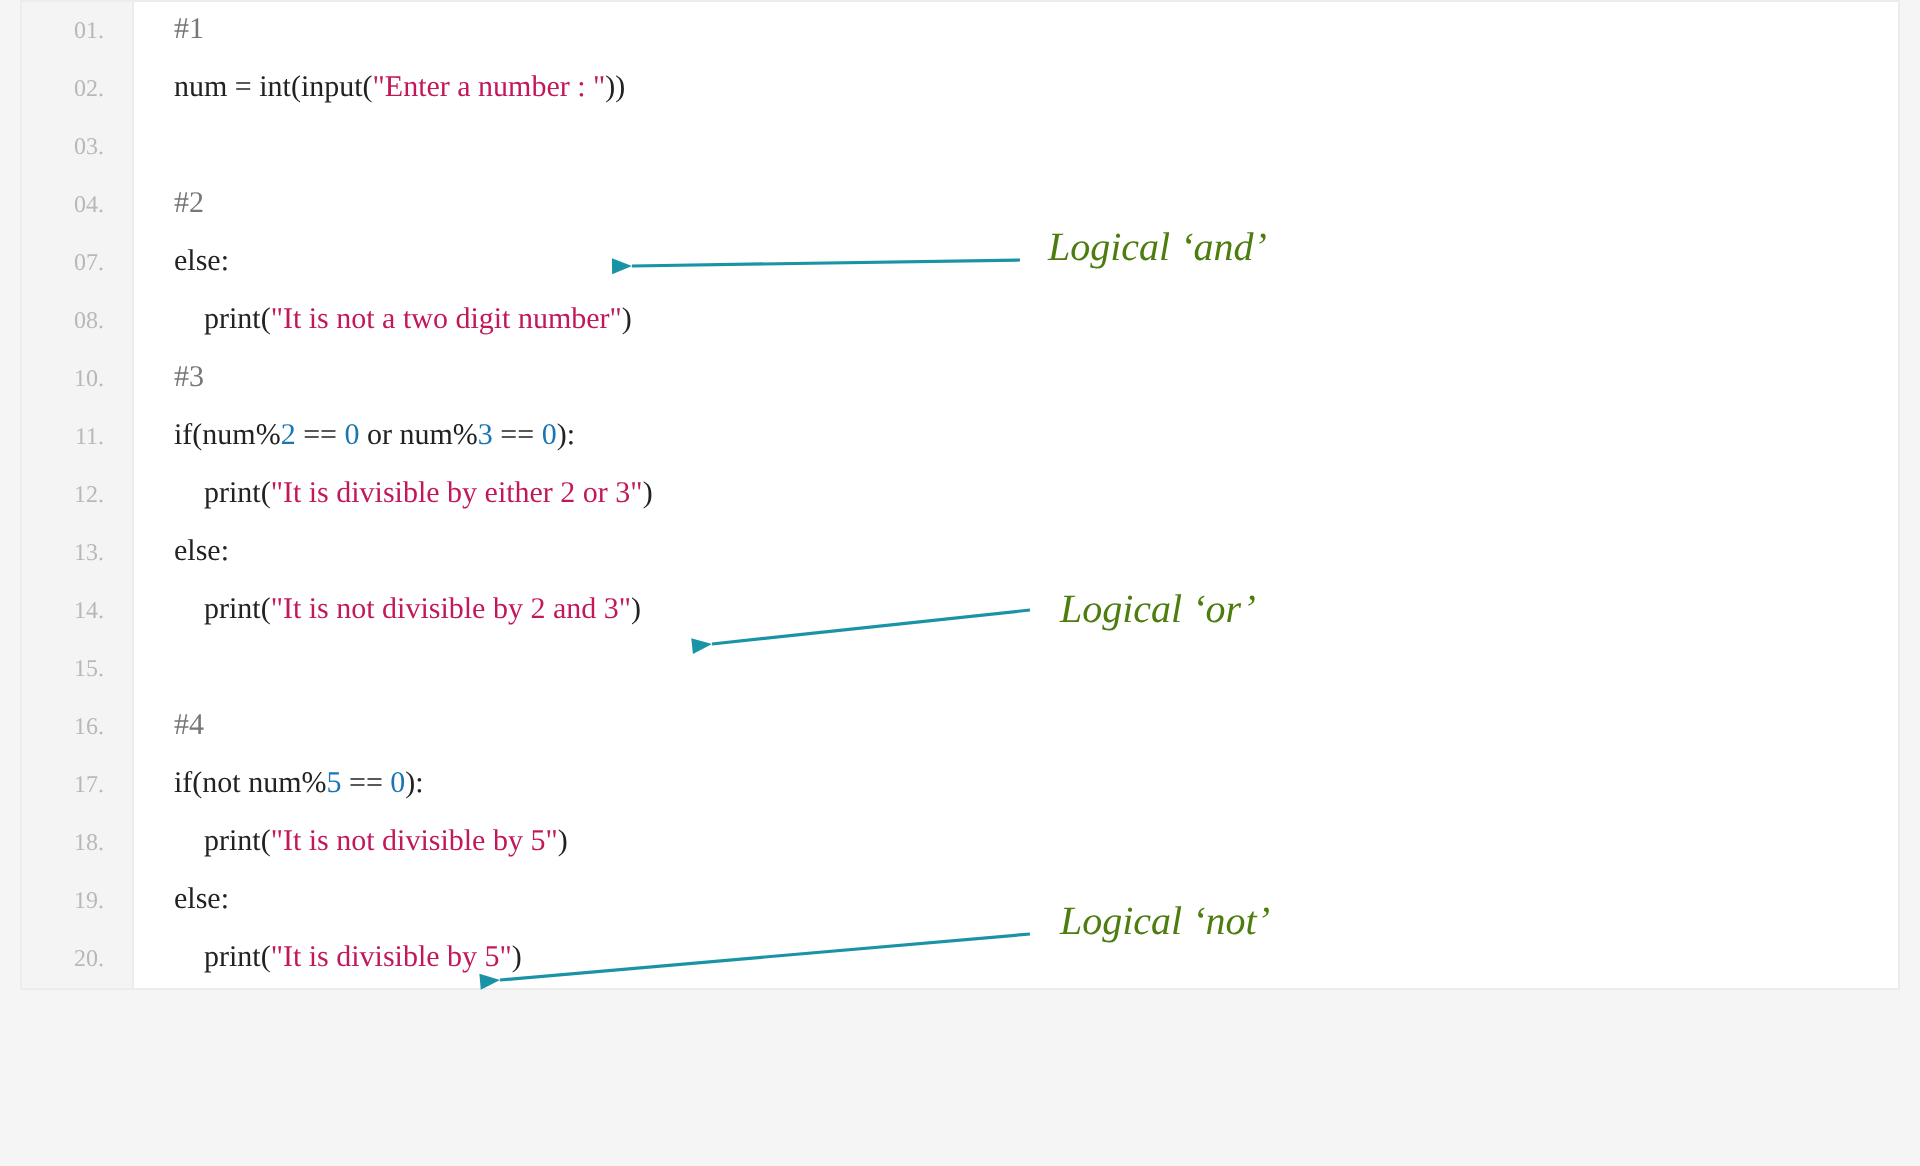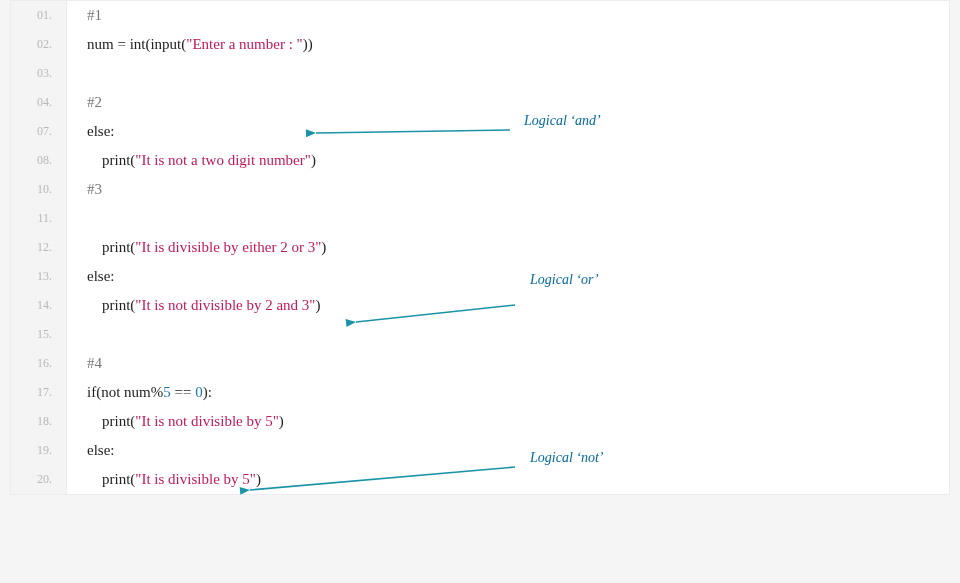--- a/index.html
+++ b/index.html
@@ -50,22 +50,22 @@
     font-family: Georgia, 'Times New Roman', serif;
     color: #222;
   }
   .cm { color: #777; }
   .st { color: #c2185b; } 
   .nm { color: #1976b2; }
   .annot {
     position: absolute;
     font-family: 'Comic Sans MS', 'Segoe Script', cursive;
     font-style: italic;
-    color: #0369a1;
-    font-size: 14px;
+    color: #4d7c0f;
+    font-size: 20px;
     pointer-events: none;
   }
   .arrow {
     position: absolute;
     pointer-events: none;
   }
   .arrow line, .arrow polyline {
     stroke: #1a93a6;
     stroke-width: 1.6;
     fill: none;
@@ -102,20 +102,21 @@
       <div class="line">
         <div class="gutter">08.</div>
         <div class="content"><span>    print(</span><span class="st">"It is not a two digit number"</span><span>)</span></div>
       </div>
       <div class="line">
         <div class="gutter">10.</div>
         <div class="content"><span class="cm">#3</span></div>
       </div>
       <div class="line">
         <div class="gutter">11.</div>
+        <div class="content"><span>if(num%</span><span class="nm">2</span><span> == </span><span class="nm">0</span><span> or num%</span><span class="nm">3</span><span> == </span><span class="nm">0</span><span>):</span></div>
       </div>
       <div class="line">
         <div class="gutter">12.</div>
         <div class="content"><span>    print(</span><span class="st">"It is divisible by either 2 or 3"</span><span>)</span></div>
       </div>
       <div class="line">
         <div class="gutter">13.</div>
         <div class="content"><span>else:</span></div>
       </div>
       <div class="line">
@@ -142,21 +143,21 @@
         <div class="gutter">19.</div>
         <div class="content"><span>else:</span></div>
       </div>
       <div class="line">
         <div class="gutter">20.</div>
         <div class="content"><span>    print(</span><span class="st">"It is divisible by 5"</span><span>)</span></div>
       </div>
     </div>
 
   <div class="annot" style="top:113px;left:524px;">Logical ‘and’</div>
-  <div class="annot" style="top:272px;left:530px;">Logical ‘or’</div>
+  <div class="annot" style="top:294px;left:530px;">Logical ‘or’</div>
   <div class="annot" style="top:450px;left:530px;">Logical ‘not’</div>
 
   <svg class="arrow" style="left:0;top:0" width="960" height="583">
     <line id="ar-and" x1="510" y1="130" x2="316" y2="133"></line>
     <polygon id="ah-and" points="0,0 10,-4 10,4" transform="translate(316,133) rotate(179.11405340614579)"></polygon>
   </svg>
   <svg class="arrow" style="left:0;top:0" width="960" height="583">
     <line id="ar-or" x1="515" y1="305" x2="356" y2="322"></line>
     <polygon id="ah-or" points="0,0 10,-4 10,4" transform="translate(356,322) rotate(173.89722034634426)"></polygon>
   </svg>

